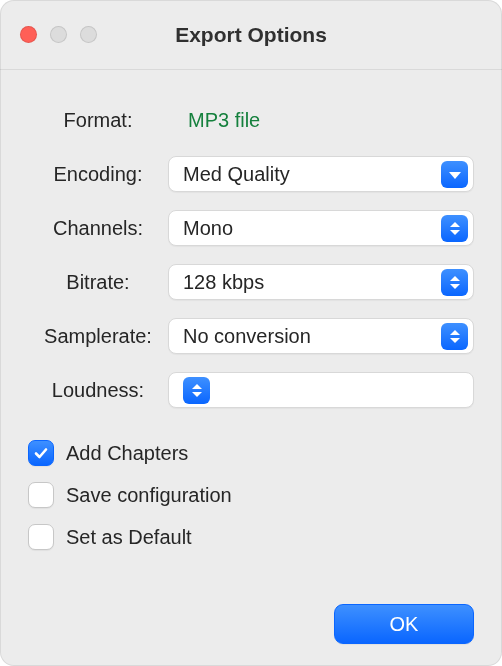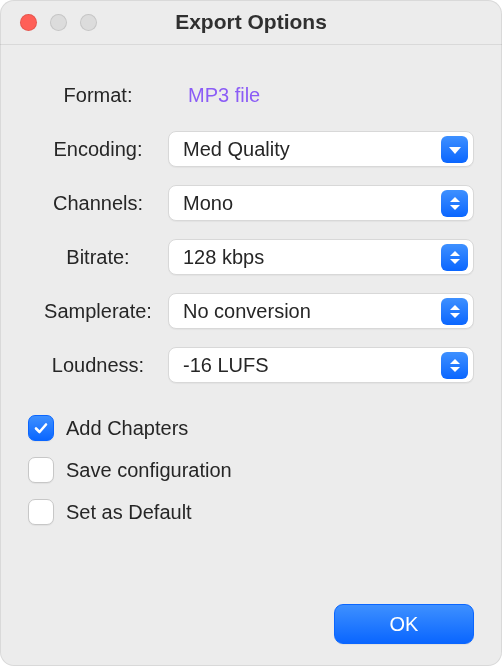--- a/index.html
+++ b/index.html
@@ -12,21 +12,21 @@
   .window {
     width: 502px; height: 666px;
     background: #ececec;
     border-radius: 14px;
     overflow: hidden;
     box-shadow: inset 0 0 0 1px rgba(0,0,0,0.08);
     display: flex;
     flex-direction: column;
   }
   .titlebar {
-    height: 45px;
+    height: 70px;
     display: flex;
     align-items: center;
     position: relative;
     border-bottom: 1px solid rgba(0,0,0,0.08);
   }
   .traffic-lights {
     display: flex;
     gap: 13px;
     margin-left: 20px;
   }
@@ -56,21 +56,21 @@
     height: 40px;
   }
   .label {
     width: 140px;
     font-size: 20px;
     color: #262626;
     text-align: center;
   }
   .value {
     font-size: 20px;
-    color: #8b5cf6;
+    color: #15803d;
     padding-left: 20px;
     text-align: right;
   }
   .select {
     flex: 1;
     height: 36px;
     background: #fff;
     border: 1px solid #d8d8d8;
     border-radius: 8px;
     display: flex;
@@ -225,21 +225,20 @@
         <span class="stepper">
             <span class="up"></span>
             <span class="down"></span>
           </span>
       </div>
     </div>
 
     <div class="row">
       <div class="label">Loudness:</div>
       <div class="select">
-        <span>-16 LUFS</span>
         <span class="stepper">
             <span class="up"></span>
             <span class="down"></span>
           </span>
       </div>
     </div>
 
     <div style="height:6px"></div>
 
     <div class="checkrow">

